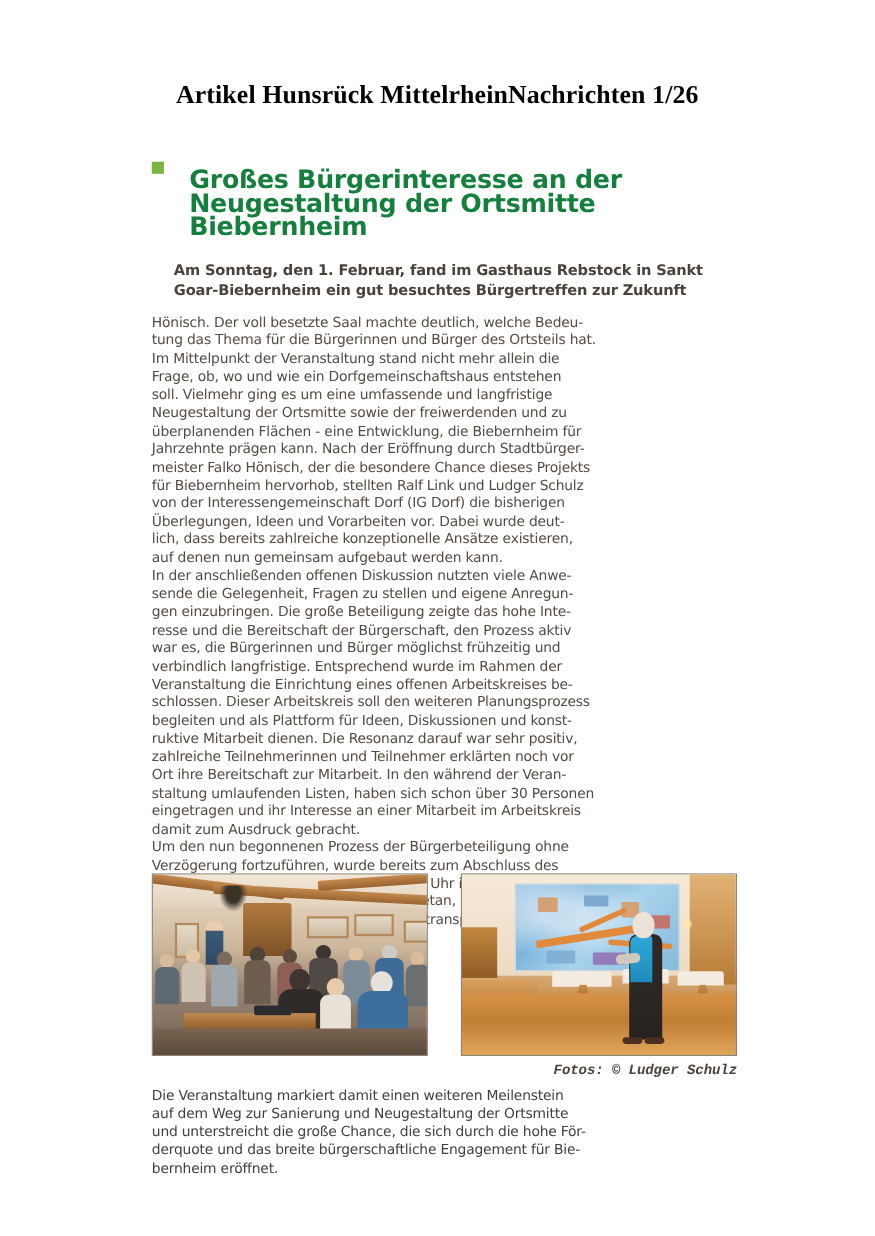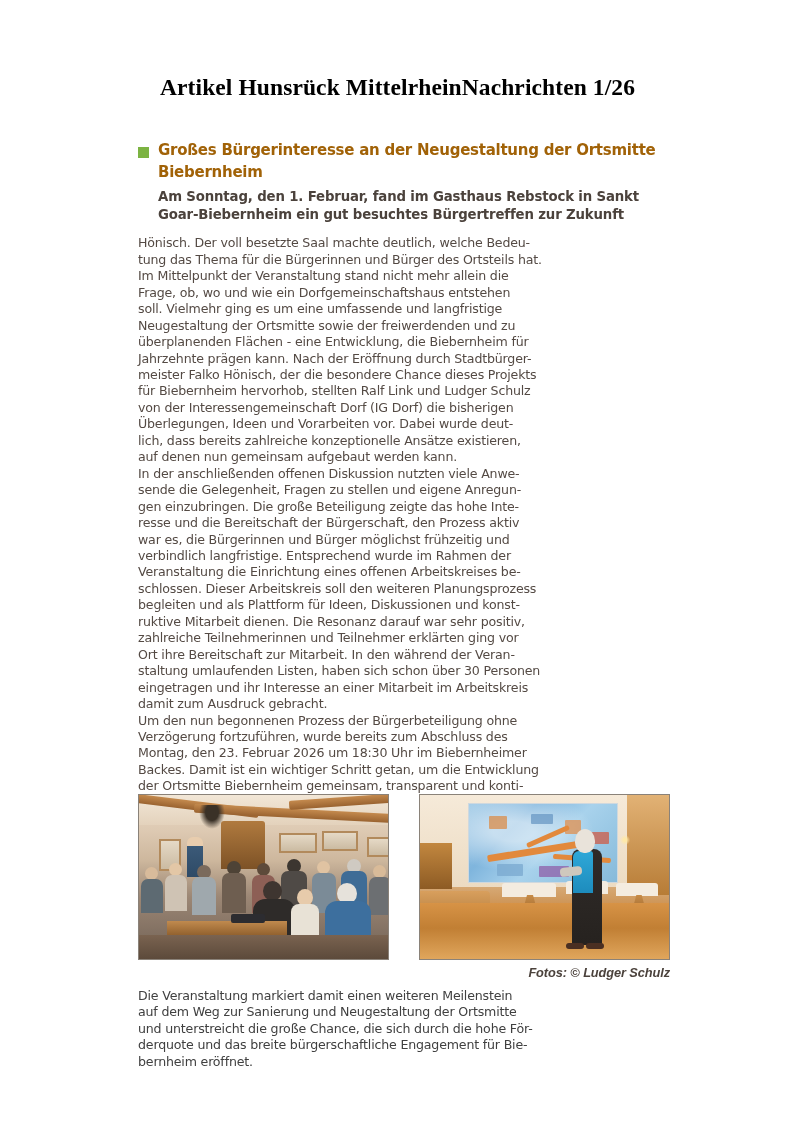--- a/index.html
+++ b/index.html
@@ -47,25 +47,25 @@
   .green-square {
     width: 11px;
     height: 11px;
     background: #7cb342;
     flex: 0 0 auto;
     margin-top: 7px;
   }
   .headline {
     font-family: "DejaVu Sans", sans-serif;
     font-weight: bold;
-    font-size: 15px;
+    font-size: 23px;
     line-height: 21.5px;
-    color: #a16207;
+    color: #15803d;
     letter-spacing: -0.25px;
-    margin: 0;
+    margin: 14px;
   }
 
   
   .lead {
     margin: 5px 0 0 20px;
     font-family: "DejaVu Sans", sans-serif;
     font-weight: bold;
     font-size: 13.3px;
     line-height: 18.2px;
     color: #4b423c;
@@ -261,21 +261,21 @@
     background: linear-gradient(180deg,#e2b275,#b77c36);
   }
 
   
   .photo-credit {
     position: absolute;
     left: 138px;
     top: 965px;
     width: 532px;
     text-align: right;
-    font-family: Liberation Sans, sans-serif;
+    font-family: Liberation Mono, monospace;
     font-style: italic;
     font-weight: bold;
     font-size: 12.8px;
     color: #4b423c;
     letter-spacing: -0.1px;
   }
 
   
   .closing {
     position: absolute;
@@ -333,21 +333,21 @@
       <span class="ln">In der anschließenden offenen Diskussion nutzten viele Anwe-</span>
       <span class="ln">sende die Gelegenheit, Fragen zu stellen und eigene Anregun-</span>
       <span class="ln">gen einzubringen. Die große Beteiligung zeigte das hohe Inte-</span>
       <span class="ln">resse und die Bereitschaft der Bürgerschaft, den Prozess aktiv</span>
       <span class="ln">war es, die Bürgerinnen und Bürger möglichst frühzeitig und</span>
       <span class="ln">verbindlich langfristige. Entsprechend wurde im Rahmen der</span>
       <span class="ln">Veranstaltung die Einrichtung eines offenen Arbeitskreises be-</span>
       <span class="ln">schlossen. Dieser Arbeitskreis soll den weiteren Planungsprozess</span>
       <span class="ln">begleiten und als Plattform für Ideen, Diskussionen und konst-</span>
       <span class="ln">ruktive Mitarbeit dienen. Die Resonanz darauf war sehr positiv,</span>
-      <span class="ln">zahlreiche Teilnehmerinnen und Teilnehmer erklärten ging vor</span>
+      <span class="ln">zahlreiche Teilnehmerinnen und Teilnehmer erklärten noch vor</span>
       <span class="ln">Ort ihre Bereitschaft zur Mitarbeit. In den während der Veran-</span>
       <span class="ln">staltung umlaufenden Listen, haben sich schon über 30 Personen</span>
       <span class="ln">eingetragen und ihr Interesse an einer Mitarbeit im Arbeitskreis</span>
       <span class="ln">damit zum Ausdruck gebracht.</span>
     </p>
 
     <p>
       <span class="ln">Um den nun begonnenen Prozess der Bürgerbeteiligung ohne</span>
       <span class="ln">Verzögerung fortzuführen, wurde bereits zum Abschluss des</span>
       <span class="ln">Montag, den 23. Februar 2026 um 18:30 Uhr im Biebernheimer</span>

